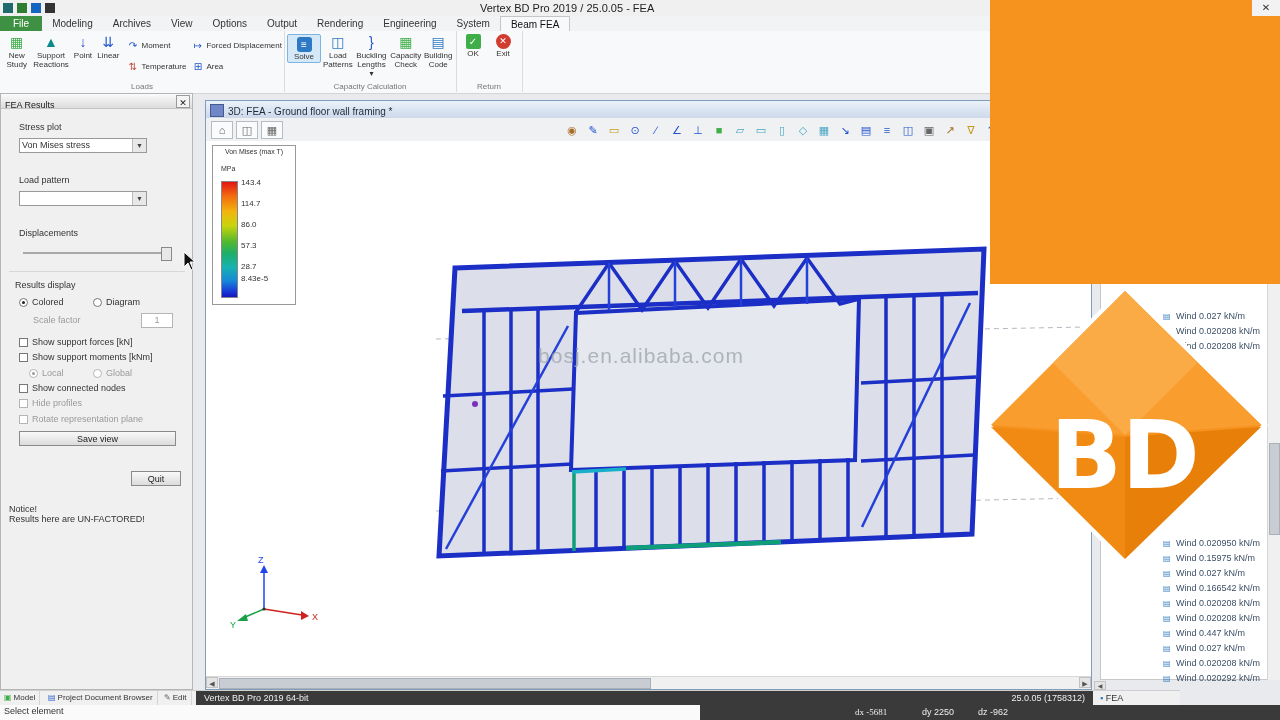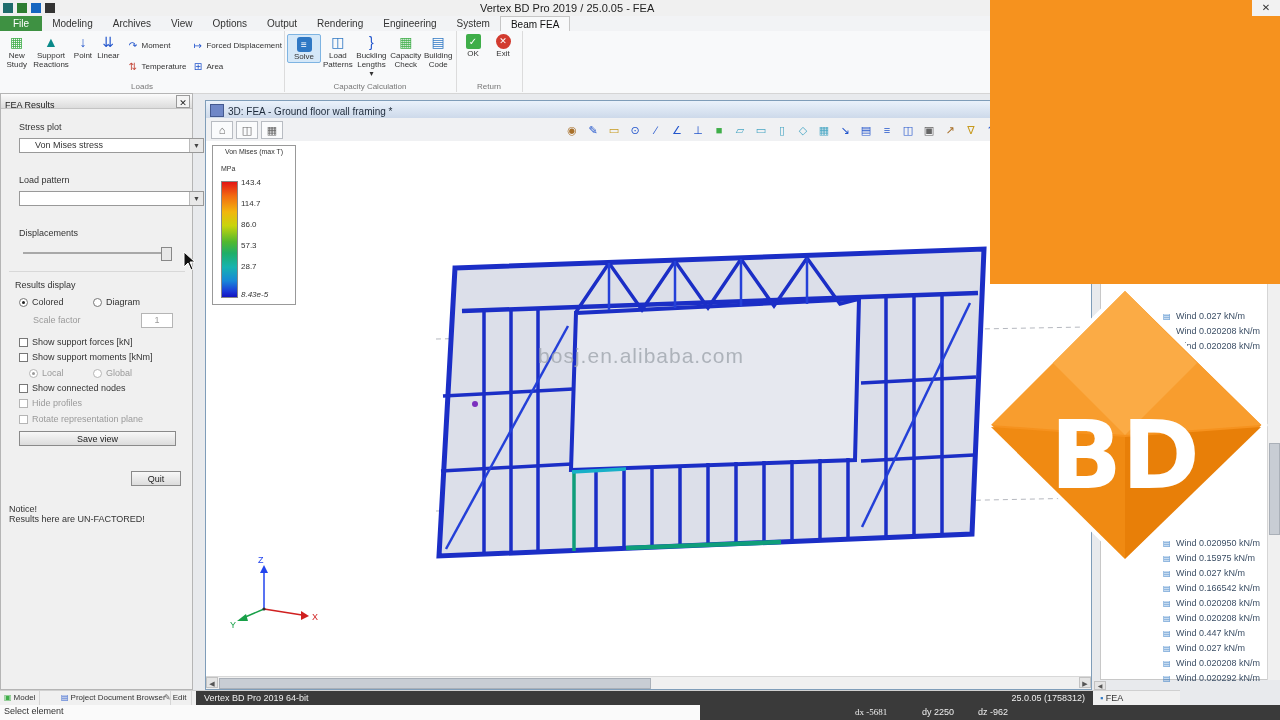--- a/index.html
+++ b/index.html
@@ -32,21 +32,21 @@
   .ric-solve{display:inline-block;width:15px;height:15px;background:#2f78c4;color:#fff;border-radius:3px;font-size:10px;line-height:15px;text-align:center;}
   .ric-ok{display:inline-block;width:15px;height:15px;background:#3fae49;color:#fff;border-radius:2px;font-size:10px;line-height:15px;text-align:center;}
   .ric-exit{display:inline-block;width:15px;height:15px;background:#d23b2f;color:#fff;border-radius:50%;font-size:9px;line-height:15px;text-align:center;}
   
   .fea-panel{left:0;top:93px;width:193px;height:597px;background:#f0f0f0;border:1px solid #b5b5b5;box-sizing:border-box;z-index:6;}
   .fea-head{position:absolute;left:0;top:0;width:100%;height:14px;background:linear-gradient(#fbfbfb,#dcdcdc);border-bottom:1px solid #c4c4c4;}
   .fea-head span{font-size:9px;color:#222;margin-left:4px;line-height:14px;}
   .fea-close{position:absolute;right:2px;top:1px;width:12px;height:11px;border:1px solid #9a9a9a;background:#f4f4f4;font-size:8px;line-height:11px;text-align:center;color:#333;}
   .flabel{position:absolute;font-size:9px;color:#333;}
   .flabel.dis{color:#9a9a9a;}
-  .fselect{position:absolute;left:18px;width:185px;height:15px;background:#fff;border:1px solid #999;box-sizing:border-box;font-size:9px;color:#333;line-height:13px;padding-left:15px;}
+  .fselect{position:absolute;left:18px;width:128px;height:15px;background:#fff;border:1px solid #999;box-sizing:border-box;font-size:9px;color:#333;line-height:13px;padding-left:2px;}
   .fselect .dd{position:absolute;right:0;top:0;width:13px;height:13px;background:#e8e8e8;border-left:1px solid #bbb;font-size:7px;text-align:center;line-height:13px;color:#444;}
   .slider-track{position:absolute;left:22px;width:148px;height:2px;background:#a8a8a8;}
   .slider-handle{position:absolute;width:9px;height:12px;background:#e8e8e8;border:1px solid #888;}
   .fsep{position:absolute;left:8px;width:176px;border-top:1px solid #d8d8d8;}
   .radio{position:absolute;width:9px;height:9px;border:1px solid #777;border-radius:50%;background:#fff;box-sizing:border-box;}
   .radio.on::after{content:"";position:absolute;left:2px;top:2px;width:3px;height:3px;border-radius:50%;background:#222;}
   .radio.dis{border-color:#b5b5b5;}
   .radio.dis.on::after{background:#9a9a9a;}
   .cb{position:absolute;width:9px;height:9px;border:1px solid #777;background:#fff;box-sizing:border-box;}
   .cb.dis{border-color:#b5b5b5;}
@@ -367,21 +367,21 @@
 
     <div class="legend">
       <div class="lt">Von Mises (max T)</div>
       <div class="lu">MPa</div>
       <div class="lbar"></div>
       <span class="lval" style="top:32px;">143.4</span>
       <span class="lval" style="top:53px;">114.7</span>
       <span class="lval" style="top:74px;">86.0</span>
       <span class="lval" style="top:95px;">57.3</span>
       <span class="lval" style="top:116px;">28.7</span>
-      <span class="lval" style="top:144px;font-style:italic;">8.43e-5</span>
+      <span class="lval" style="top:128px;">8.43e-5</span>
     </div>
   </div>
 
   <div class="vp-hscroll">
     <span class="sb-arrow" style="left:0;">◀</span>
     <span class="sb-thumb" style="left:13px;width:430px;"></span>
     <span class="sb-arrow" style="right:0;">▶</span>
   </div>
 </div>
 
@@ -402,21 +402,21 @@
     <div class="rp-row" style="top:572px;"><span class="ri">▤</span><span>Wind 0.020292 kN/m</span></div>
   </div>
   <div class="rp-vscroll">
     <div class="rp-vthumb"></div>
   </div>
   <span class="rp-harrow">◀</span>
 </div>
 
 <div class="abs statusbar">
   <span class="stab" style="left:0;"><span class="si c-green">▣</span><span>Model</span></span>
-  <span class="stab" style="left:57px;"><span class="si c-blue">▤</span><span>Project Document Browser</span></span>
+  <span class="stab" style="left:44px;"><span class="si c-blue">▤</span><span>Project Document Browser</span></span>
   <span class="stab" style="left:160px;"><span class="si c-gray">✎</span><span>Edit</span></span>
   <div class="sdark">
     <span style="position:absolute;left:8px;">Vertex BD Pro 2019  64-bit</span>
     <span style="position:absolute;right:8px;">25.0.05 (1758312)</span>
   </div>
   <span class="smode"><span class="c-book">▪</span> <span>FEA</span></span>
 </div>
 
 <div class="abs bottombar">
   <span class="bb-hint">Select element</span>

